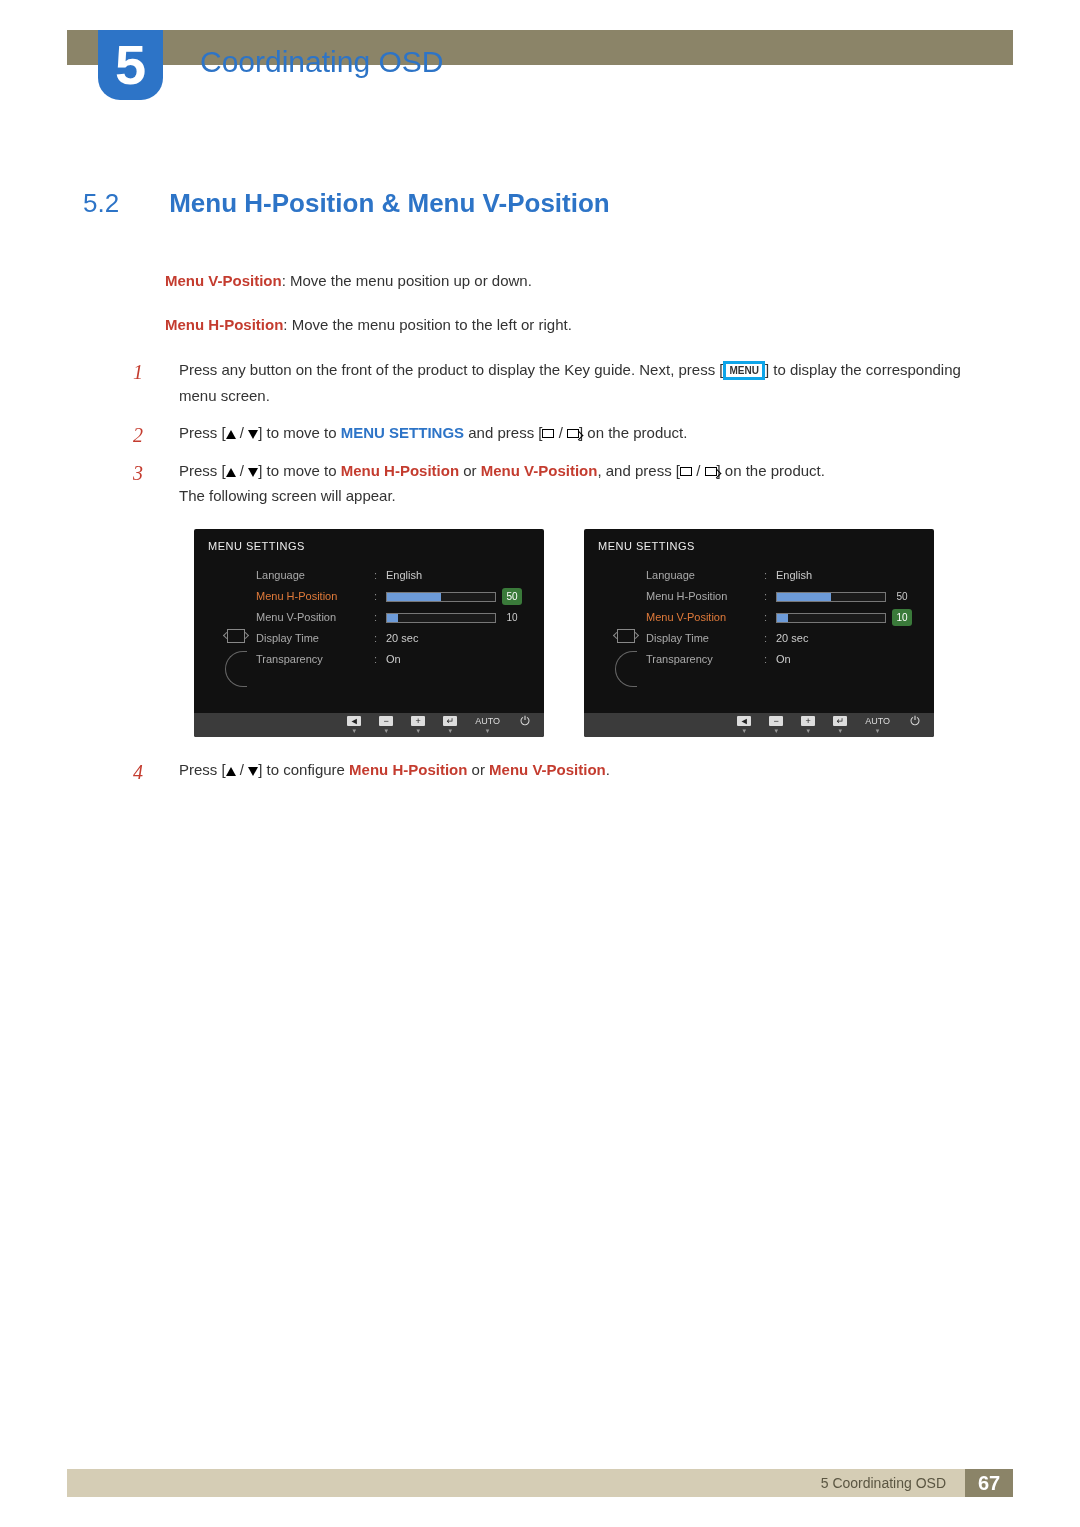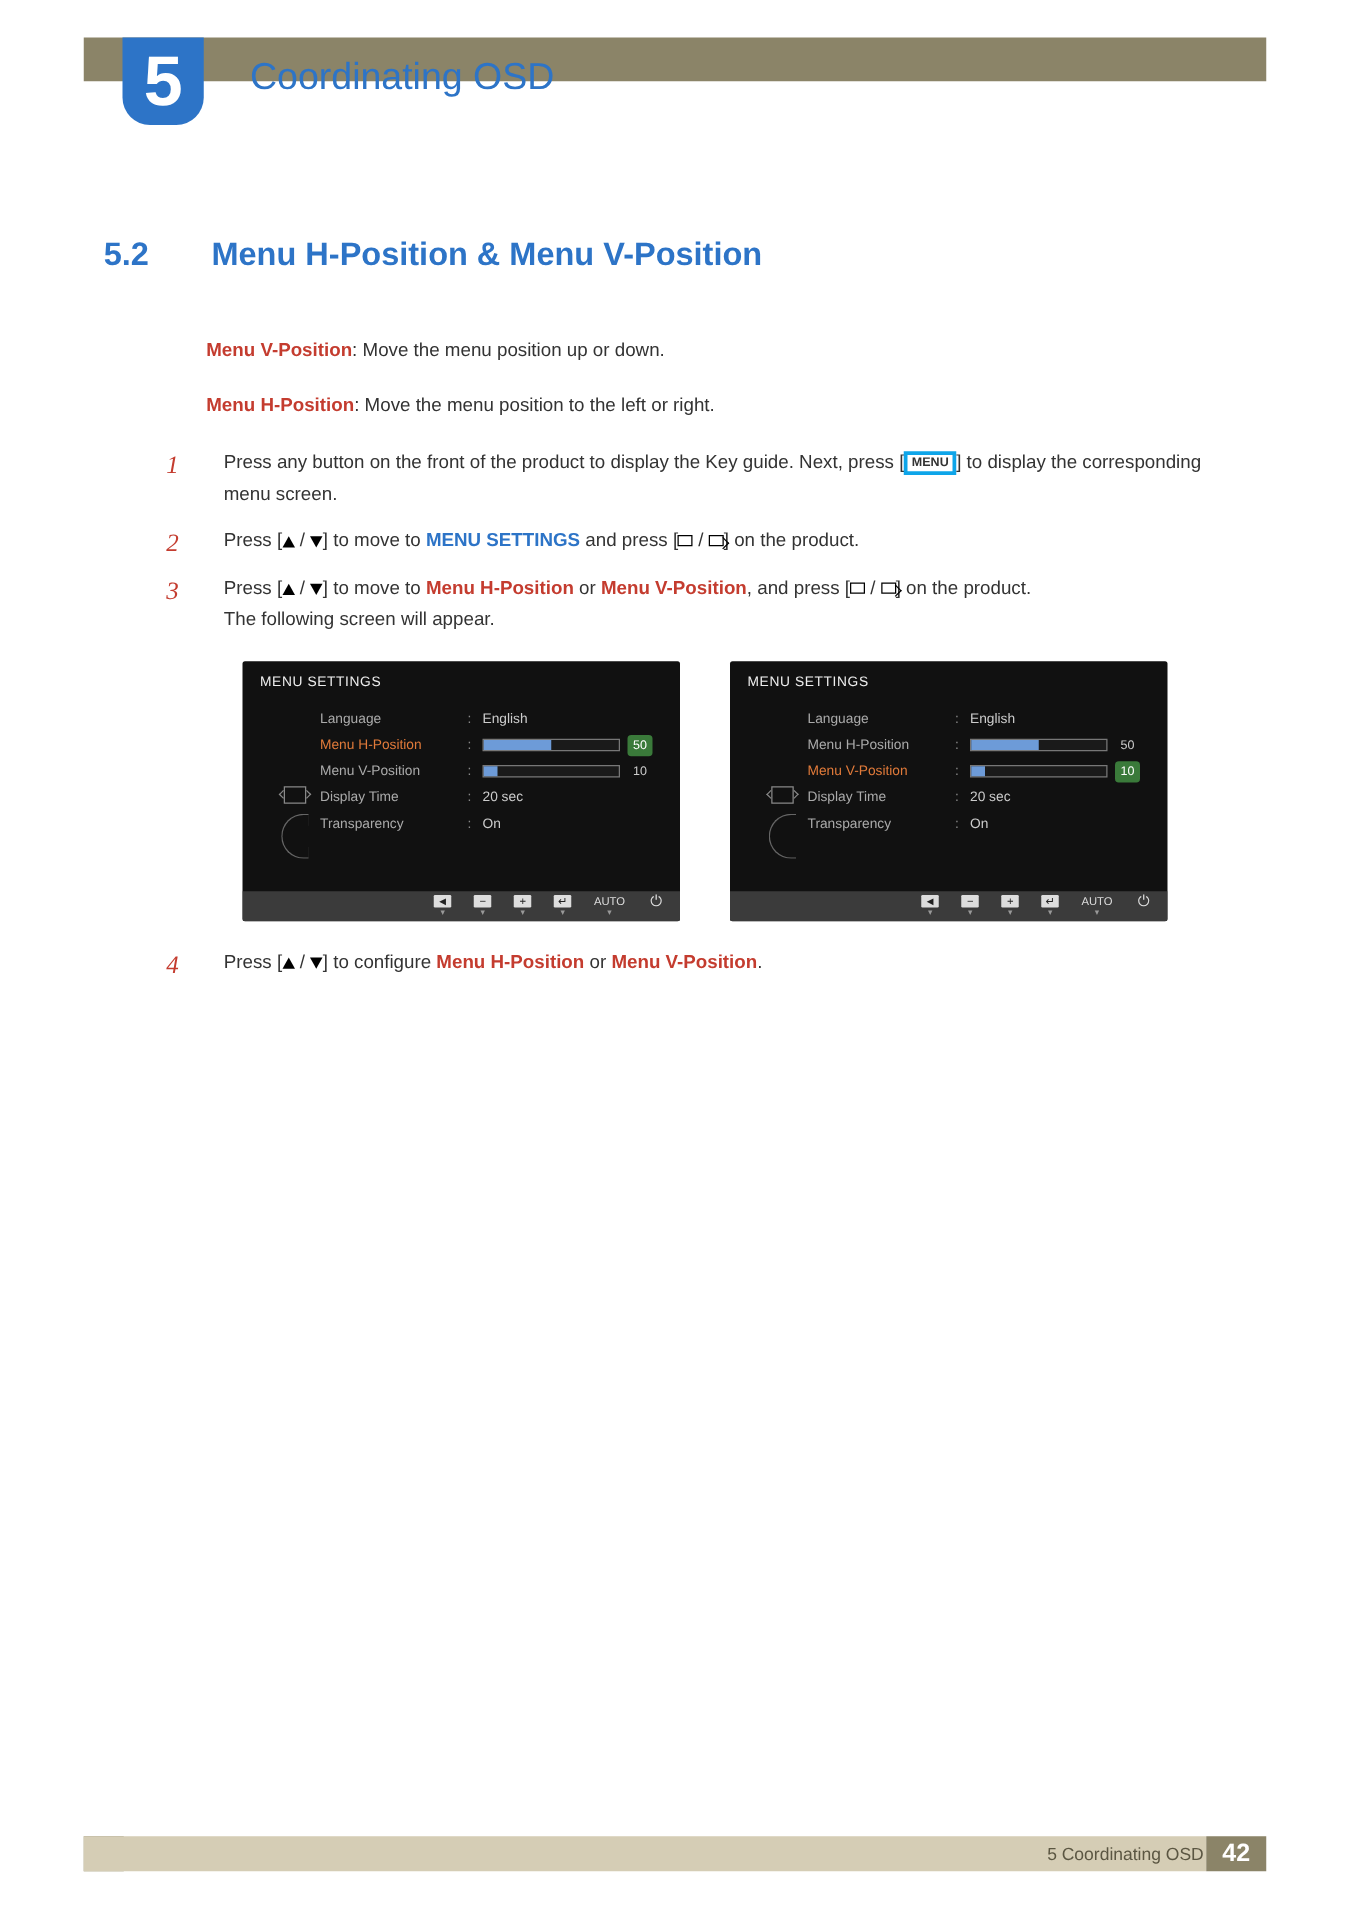--- a/index.html
+++ b/index.html
@@ -36,21 +36,21 @@
     font-size: 30px;
     color: #2d74c7;
   }
   .content {
     position: absolute;
     top: 188px; left: 83px; right: 90px;
   }
   .section-num {
     color: #2d74c7;
     font-size: 26px;
-    font-weight: bold;
+    font-weight: normal;
     display: inline-block;
     width: 82px;
     vertical-align: top;
   }
   .section-title {
     color: #2d74c7;
     font-size: 26px;
     font-weight: bold;
   }
   .section-head { margin-bottom: 50px; }
@@ -201,21 +201,21 @@
   .footer {
     position:absolute;
     bottom:30px; left:67px; right:67px;
     display:flex; justify-content:flex-end; align-items:stretch;
     font-size:14px;
   }
   .footer .bar {
     height:28px; flex:1;
     background:#d5cdb5;
     display:flex; align-items:center; justify-content:flex-end;
-    padding-right:2px;
+    padding-right:19px;
     color:#5b5642;
   }
   .footer .pagebox {
     width:48px; height:28px;
     background:#8b8468;
     color:#fff;
     display:flex; align-items:center; justify-content:center;
     font-size:20px;
     font-weight:bold;
   }
@@ -399,14 +399,14 @@
       <span class="stepnum">4</span>
       <span>Press [</span><span class="tri-up"></span> / <span class="tri-down"></span><span>] to configure </span><span class="hl-red">Menu H-Position</span><span> or </span><span class="hl-red">Menu V-Position</span><span>.</span>
     </li>
   </ol>
 
 </div>
 
 <div class="footer-left-cap"></div>
 <div class="footer">
   <div class="bar">5 Coordinating OSD</div>
-  <div class="pagebox">42</div>
+  <div class="pagebox">67</div>
 </div>
 
 </body></html>

